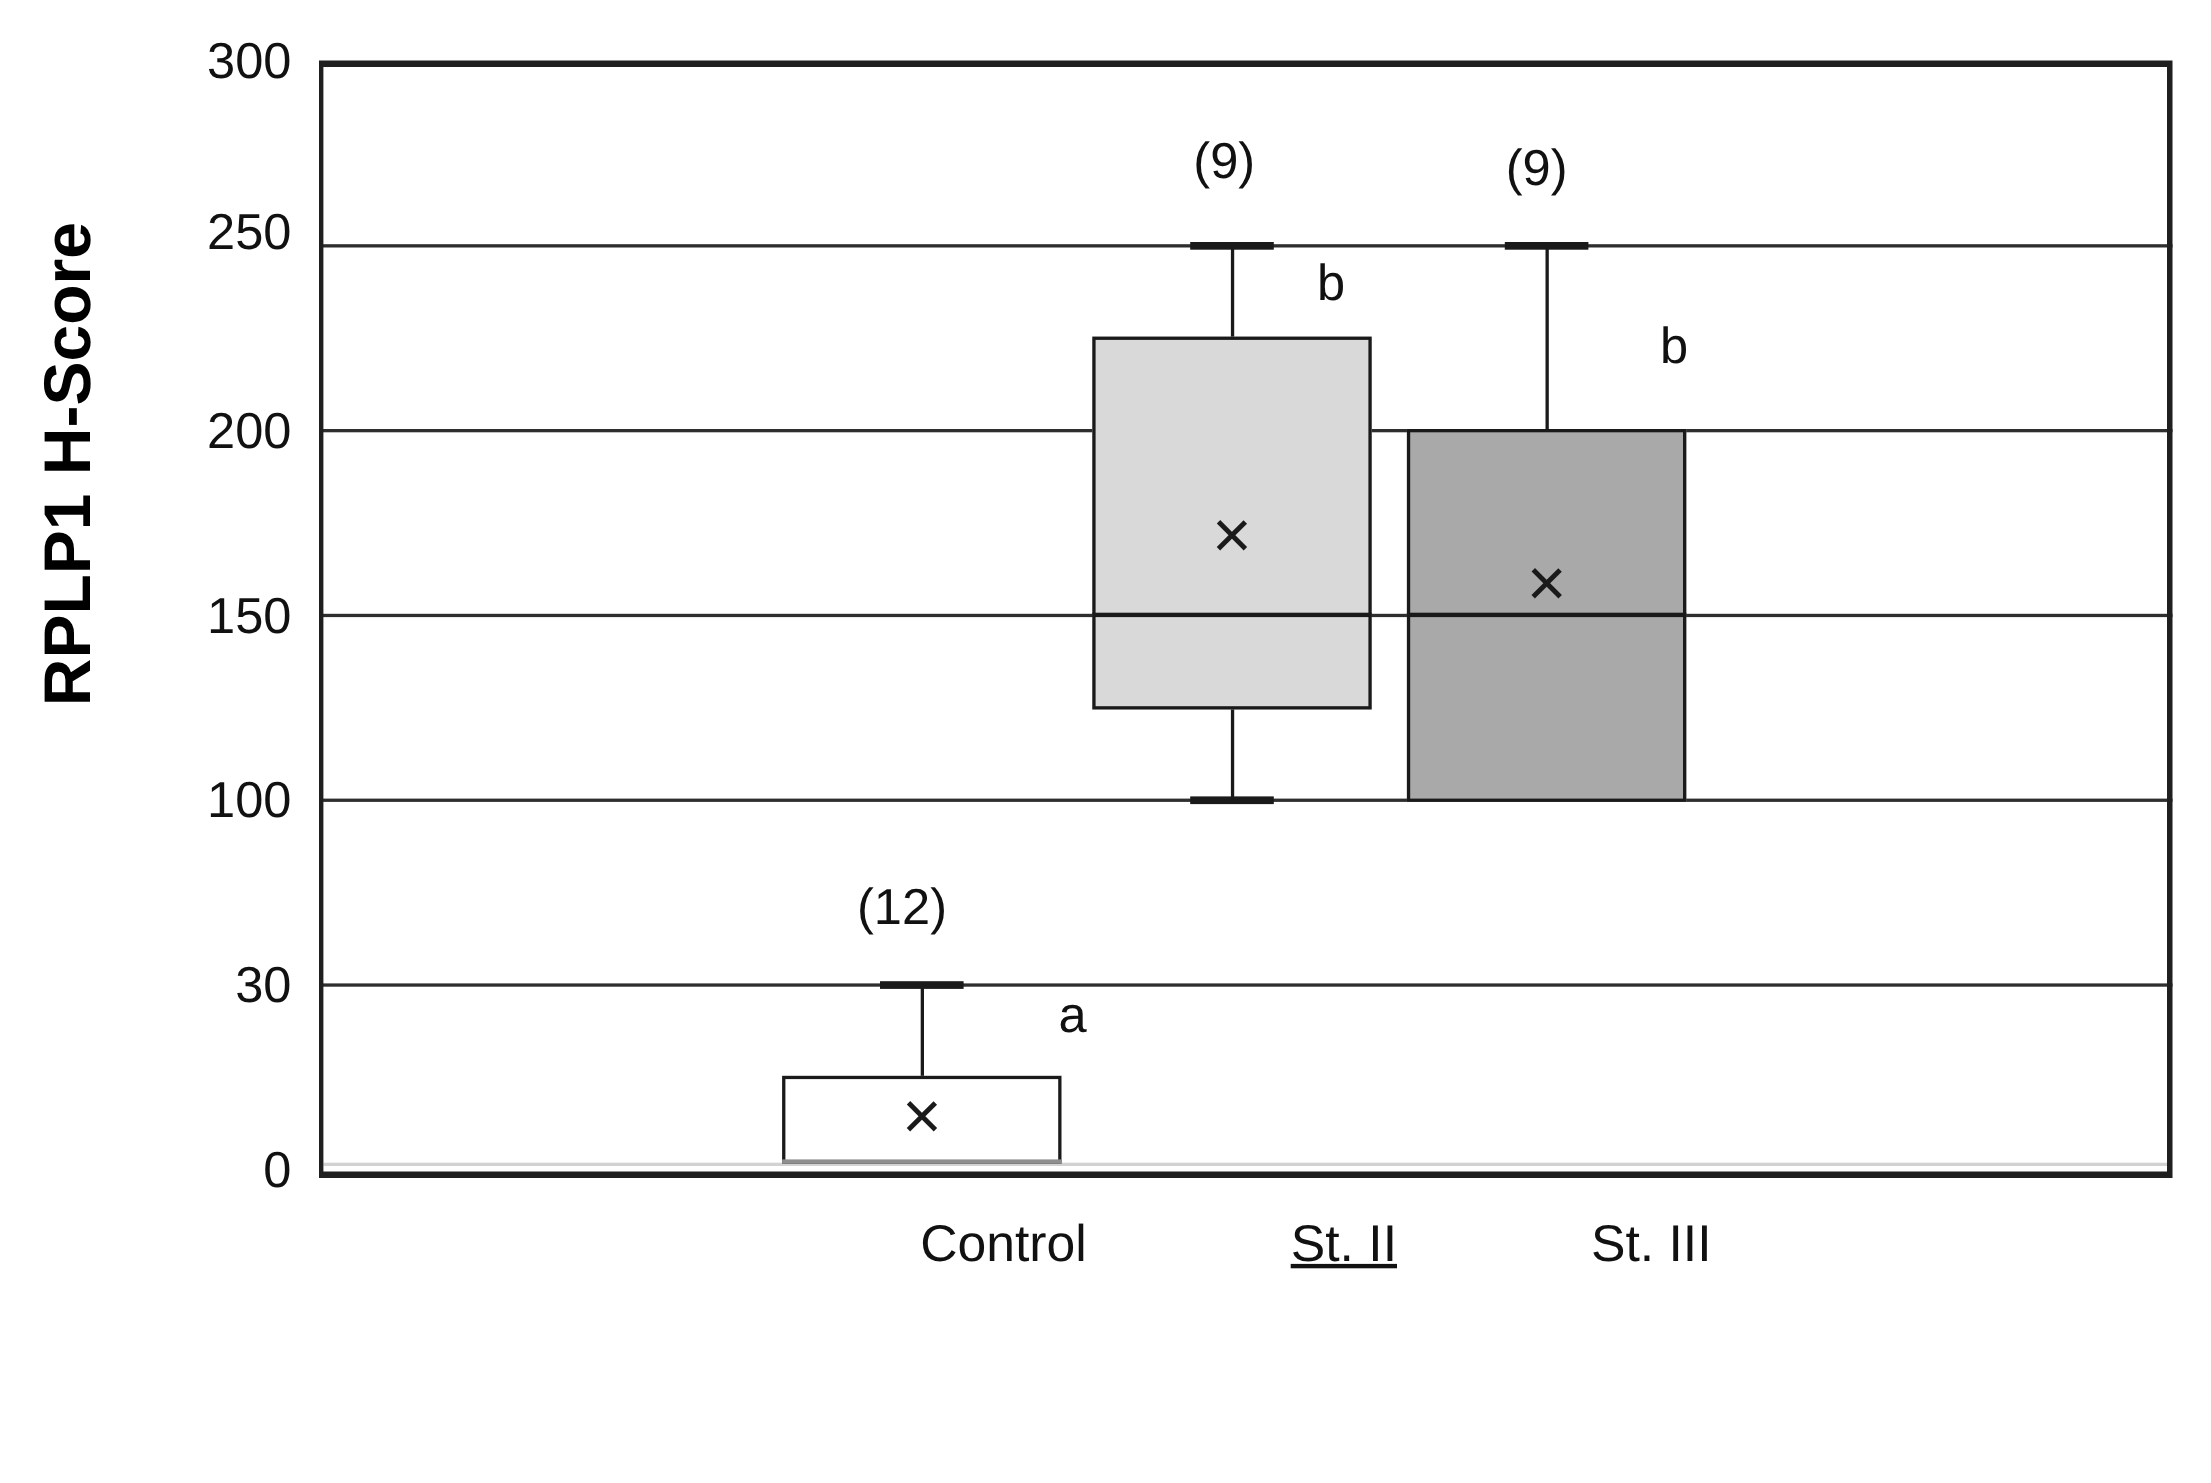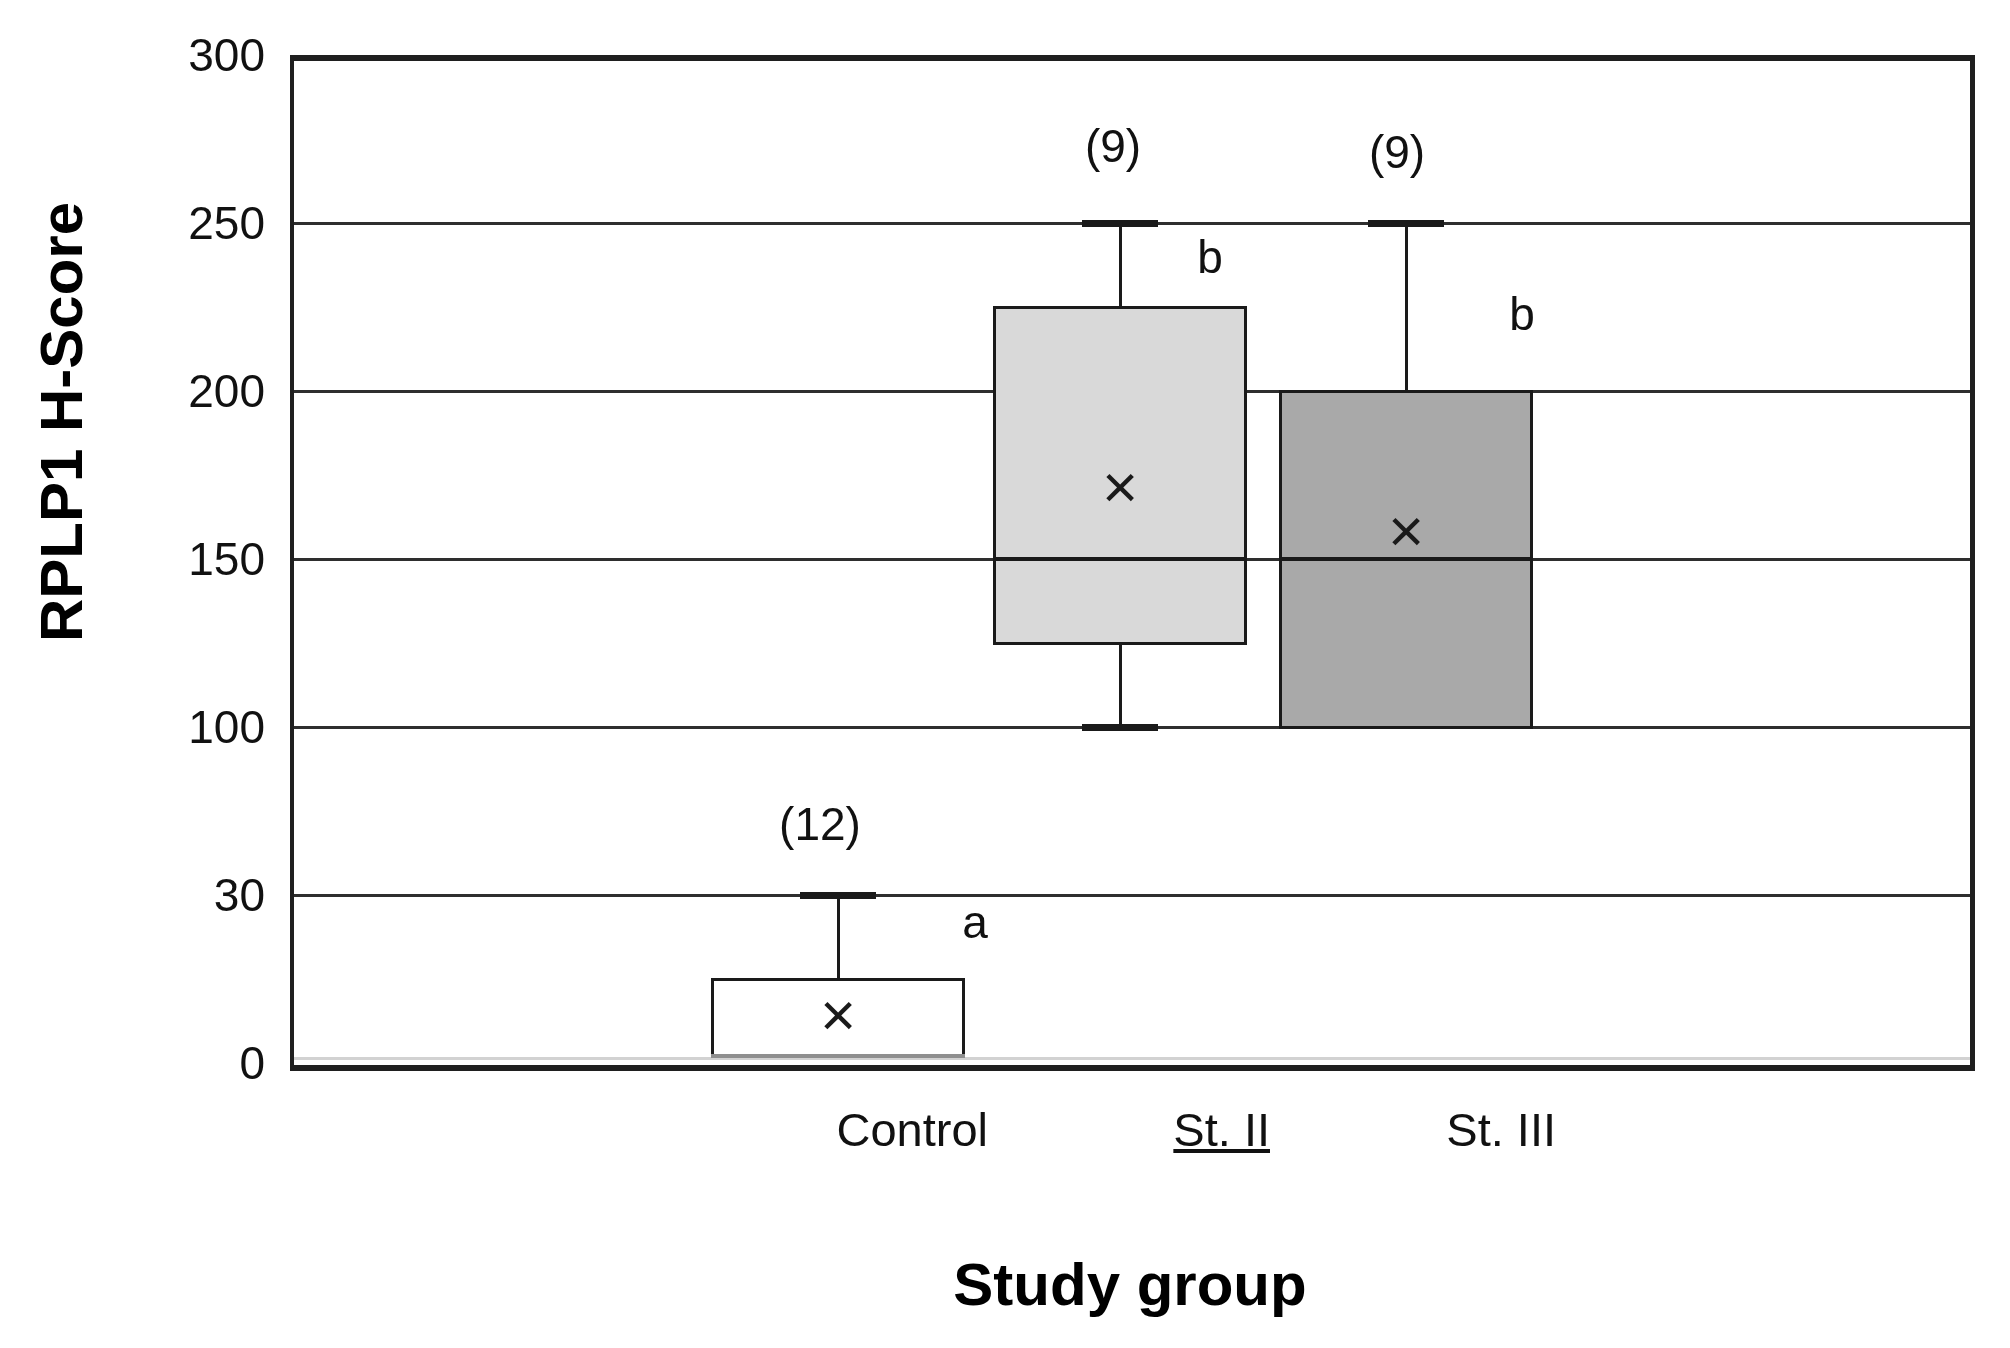--- a/index.html
+++ b/index.html
@@ -70,21 +70,21 @@
       <div class="gridline" style="left: 290px; top: 725.5px; width: 1685px;"></div>
       <div class="gridline" style="left: 290px; top: 557.5px; width: 1685px;"></div>
       <div class="gridline" style="left: 290px; top: 389.5px; width: 1685px;"></div>
       <div class="gridline" style="left: 290px; top: 221.5px; width: 1685px;"></div>
       <div class="floor-highlight" style="left: 294px; top: 1057px; width: 1676px;"></div>
       <div class="ytick" style="left: 125px; width: 140px; top: 1035px;">0</div>
       <div class="ytick" style="left: 125px; width: 140px; top: 867px;">30</div>
       <div class="ytick" style="left: 125px; width: 140px; top: 699px;">100</div>
       <div class="ytick" style="left: 125px; width: 140px; top: 531px;">150</div>
       <div class="ytick" style="left: 125px; width: 140px; top: 363px;">200</div>
-      <div class="ytick" style="left: 125px; width: 140px; top: 195px; text-align: right;">250</div>
+      <div class="ytick" style="left: 125px; width: 140px; top: 182px; text-align: right;">250</div>
       <div class="ytick" style="left: 125px; width: 140px; top: 27px;">300</div>
       <div class="whisker" style="left: 836.5px; top: 895px; height: 84px;"></div>
       <div class="whisker-cap" style="left: 800px; top: 891.5px; width: 76px;"></div>
       <div class="box" style="left: 711px; top: 977.5px; width: 254px; height: 80.28px; background: rgb(255, 255, 255);"></div>
       <div class="median" style="left: 711px; top: 1054.28px; width: 254px; background: rgb(143, 143, 143);"></div>
       <div class="mean-marker" style="left: 806px; top: 983.96px;">×</div>
       <div class="count-label" style="left: 740px; top: 772.92px; width: 160px; margin-top: 23px;">(12)</div>
       <div class="sig-letter" style="left: 945px; top: 893.88px; width: 60px;">a</div>
       <div class="cat-label" style="left: 688px; top: 1100px; width: 300px;">Control</div>
       <div class="whisker" style="left: 1118.5px; top: 223px; height: 84px;"></div>
@@ -99,14 +99,13 @@
       <div class="cat-label" style="left: 970px; top: 1100px; width: 300px; text-decoration: underline;">St. II</div>
       <div class="whisker" style="left: 1404.5px; top: 223px; height: 168px;"></div>
       <div class="whisker-cap" style="left: 1368px; top: 219.5px; width: 76px;"></div>
       <div class="box" style="left: 1279px; top: 389.5px; width: 254px; height: 339px; background: rgb(169, 169, 169);"></div>
       <div class="median" style="left: 1279px; top: 557px; width: 254px; background: rgb(26, 26, 26);"></div>
       <div class="mean-marker" style="left: 1374px; top: 500.12px;">×</div>
       <div class="count-label" style="left: 1317px; top: 124.44px; width: 160px;">(9)</div>
       <div class="sig-letter" style="left: 1492px; top: 285.72px; width: 60px;">b</div>
       <div class="cat-label" style="left: 1256px; top: 1100px; width: 300px;">St. III</div>
     </div>
-  <div class="x-title">Study group</div>
 </div>
 
 </body></html>

